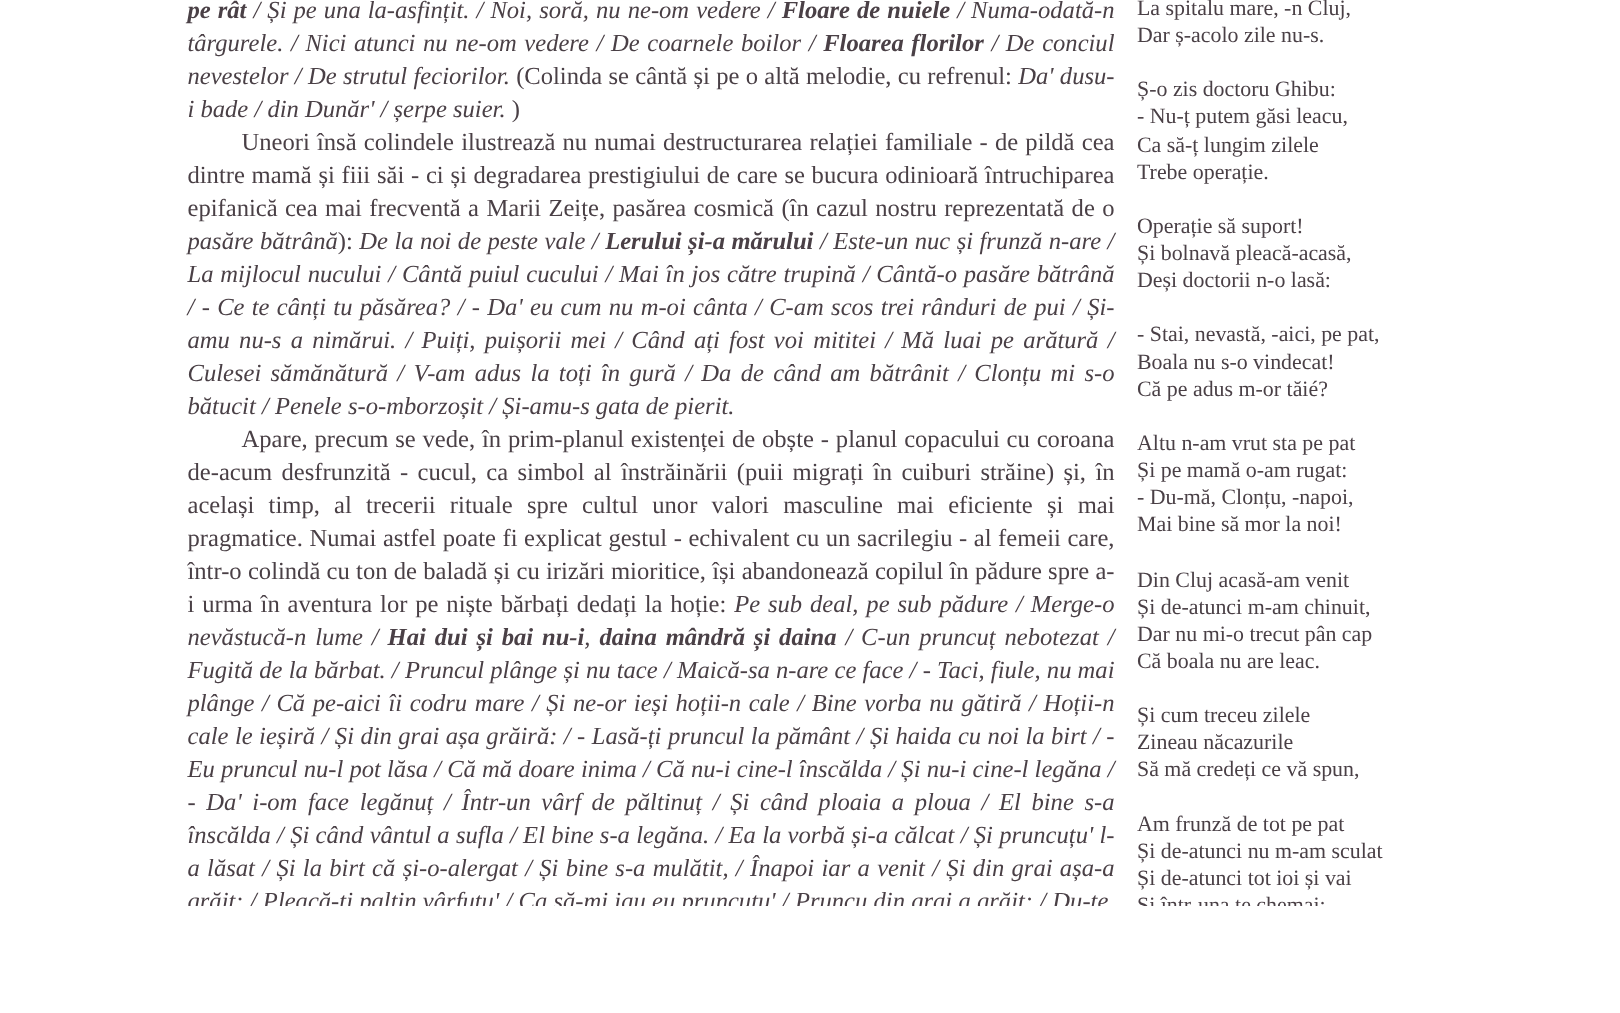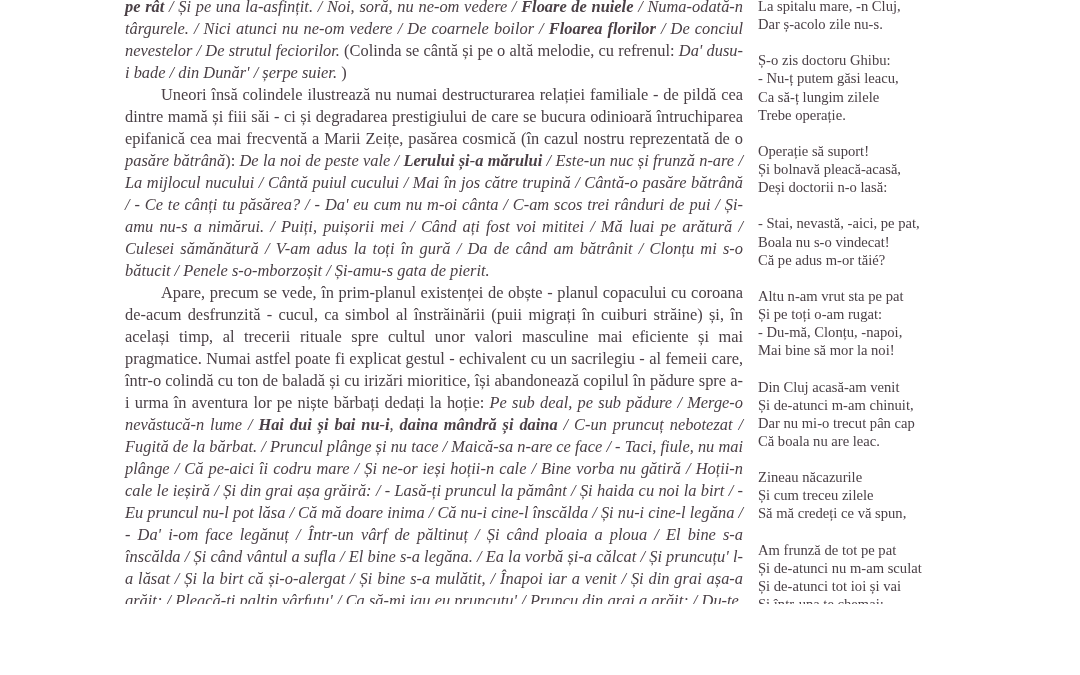--- a/index.html
+++ b/index.html
@@ -118,33 +118,33 @@
         <span class="vline">Și bolnavă pleacă-acasă,</span>
         <span class="vline">Deși doctorii n-o lasă:</span>
       </div>
       <div class="stanza">
         <span class="vline">- Stai, nevastă, -aici, pe pat,</span>
         <span class="vline">Boala nu s-o vindecat!</span>
         <span class="vline">Că pe adus m-or tăié?</span>
       </div>
       <div class="stanza">
         <span class="vline">Altu n-am vrut sta pe pat</span>
-        <span class="vline">Și pe toți o-am rugat:</span>
+        <span class="vline">Și pe mamă o-am rugat:</span>
         <span class="vline">- Du-mă, Clonțu, -napoi,</span>
         <span class="vline">Mai bine să mor la noi!</span>
       </div>
       <div class="stanza">
         <span class="vline">Din Cluj acasă-am venit</span>
         <span class="vline">Și de-atunci m-am chinuit,</span>
         <span class="vline">Dar nu mi-o trecut pân cap</span>
         <span class="vline">Că boala nu are leac.</span>
       </div>
       <div class="stanza">
+        <span class="vline">Și cum treceu zilele</span>
         <span class="vline">Zineau năcazurile</span>
-        <span class="vline">Și cum treceu zilele</span>
         <span class="vline">Să mă credeți ce vă spun,</span>
       </div>
       <div class="stanza">
         <span class="vline">Am frunză de tot pe pat</span>
         <span class="vline">Și de-atunci nu m-am sculat</span>
         <span class="vline">Și de-atunci tot ioi și vai</span>
         <span class="vline">Și într-una te chemai:</span>
       </div>
     </div>
 

